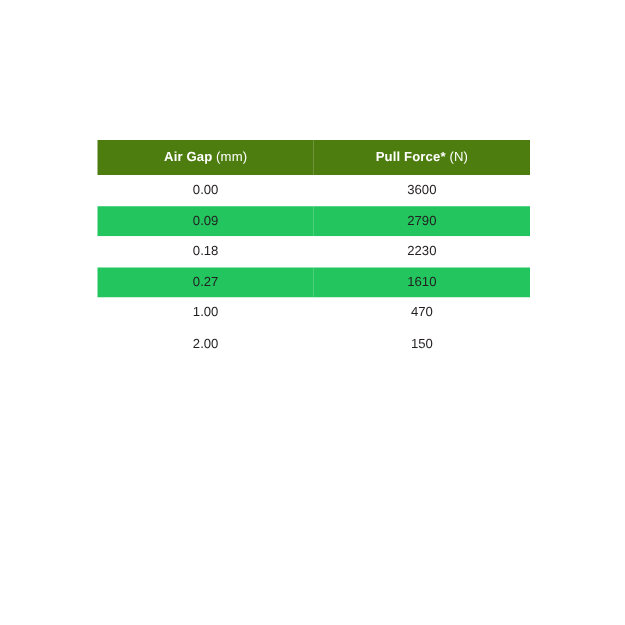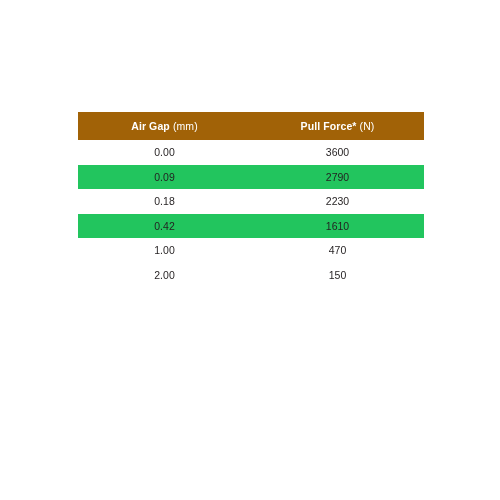--- a/index.html
+++ b/index.html
@@ -33,21 +33,21 @@
     border-collapse: collapse;
     table-layout: fixed;
   }
 
   table.spec-table col.col-gap,
   table.spec-table col.col-force {
     width: 173px;
   }
 
   thead tr.header-row {
-    background: #a16207;
+    background: #4d7c0f;
   }
 
   thead th {
     height: 28px;
     padding: 0;
     text-align: center;
     vertical-align: middle;
     color: #ffffff;
     font-size: 10.5px;
     font-weight: normal;
@@ -106,21 +106,21 @@
         </tr>
         <tr class="row-even">
           <td>0.09</td>
           <td>2790</td>
         </tr>
         <tr class="row-odd">
           <td>0.18</td>
           <td>2230</td>
         </tr>
         <tr class="row-even">
-          <td>0.42</td>
+          <td>0.27</td>
           <td>1610</td>
         </tr>
         <tr class="row-odd">
           <td>1.00</td>
           <td>470</td>
         </tr>
         <tr class="row-odd">
           <td>2.00</td>
           <td>150</td>
         </tr>

